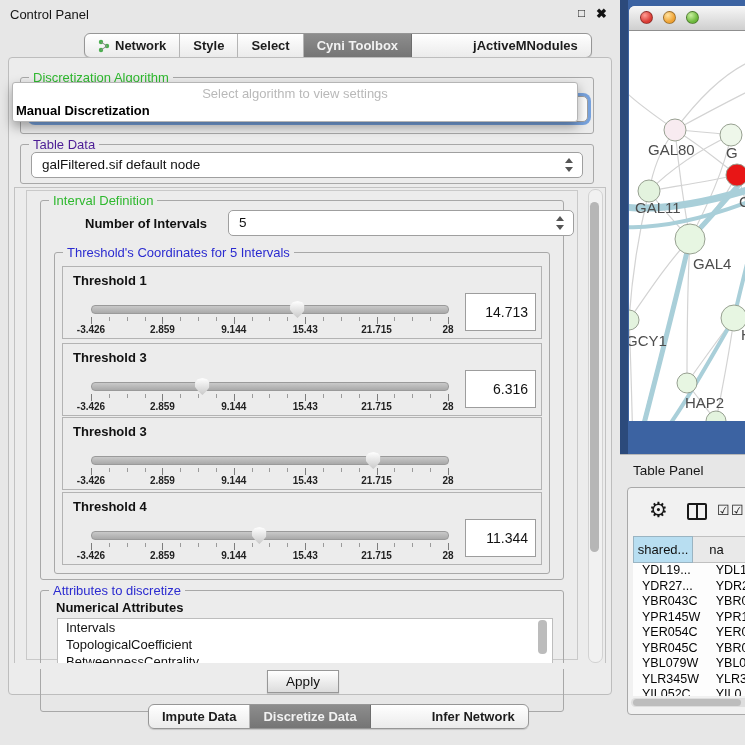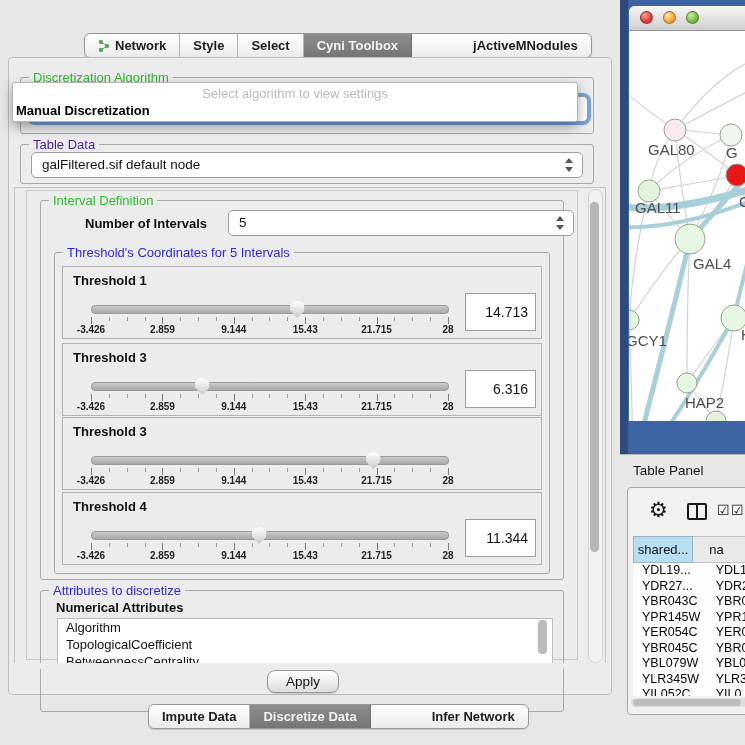--- a/index.html
+++ b/index.html
@@ -73,21 +73,21 @@
   .scale{position:absolute;left:28px;top:57px;width:357px;height:11px;}
   .slabel{position:absolute;transform:translateX(-50%);font-size:10px;font-weight:bold;color:#222;white-space:nowrap;}
   .vbox{position:absolute;left:402px;top:26px;width:62px;height:36px;background:#fff;border:1px solid #9d9d9d;
         font-size:14px;line-height:36px;text-align:right;padding-right:7px;}
 
   
   .attr-list{position:absolute;left:57px;top:618px;width:494px;height:46px;background:#fff;border:1px solid #bdbdbd;}
   .litem{padding-left:8px;font-size:13px;height:17px;line-height:17px;color:#111;}
   .attr-sb{position:absolute;left:538px;top:620px;width:9px;height:34px;background:#bcbcbc;border-radius:4px;}
 
-  .apply{left:267px;top:670px;width:70px;height:21px;border:1px solid #979797;border-radius:8px;
+  .apply{left:267px;top:670px;width:70px;height:21px;border:1px solid #979797;border-radius:0;
          background:linear-gradient(#ffffff,#dcdcdc);text-align:center;line-height:21px;font-size:13.5px;
          box-shadow:0 1px 1px rgba(0,0,0,.15);}
 
   
   .netzone{left:620px;top:0;width:125px;height:454px;
            background:linear-gradient(90deg,#2c4a7b 0,#2c4a7b 8px,#3c63a2 8px);}
   .netwin{position:absolute;left:9px;top:6px;width:116px;height:415px;border-radius:6px 0 0 0;overflow:hidden;
           background:#fff;}
   .mactb{position:absolute;left:0;top:0;width:100%;height:24px;
          background:linear-gradient(#f7f7f7,#cfcfcf);border-bottom:1px solid #8f8f8f;}
@@ -117,20 +117,25 @@
   .hsb-track{position:absolute;left:3px;top:210px;width:120px;height:9px;background:#dedede;border-radius:5px;}
   .hsb-thumb{position:absolute;left:2px;top:1px;width:108px;height:7px;background:#bdbdbd;border-radius:4px;}
 
   .neticon{width:12px;height:14px;}
 </style>
 </head>
 <body>
 
 <div class="stage">
 
+  <div class="abs titlebar">
+    <span class="ttl">Control Panel</span>
+    <span class="winbtn float-btn">□</span>
+    <span class="winbtn close-btn">✖</span>
+  </div>
 
   <div class="abs toptabs seg">
     <div class="tab">
       <svg class="neticon" viewBox="0 0 12 14">
         <circle cx="3" cy="3" r="2.2" fill="#4caf50"></circle>
           <circle cx="9" cy="7" r="2.2" fill="#4caf50"></circle>
         <circle cx="3" cy="11" r="2.2" fill="#4caf50"></circle>
         <path d="M3,3 L9,7 L3,11" stroke="#8a8a8a" fill="none" stroke-width="1"></path>
       </svg>
       <span>Network</span>
@@ -275,21 +280,21 @@
       <span class="slabel" style="left:100%">28</span>
     </div>
     <div class="vbox">11.344</div>
   </div>
 
   <div class="group" style="left:40px;top:590px;width:522px;height:120px;">
     <span class="gtitle blue">Attributes to discretize</span>
   </div>
   <span class="abs boldlbl" style="left:56px;top:600px;">Numerical Attributes</span>
   <div class="abs attr-list">
-      <div class="litem">Algorithm</div>
+      <div class="litem">Intervals</div>
       <div class="litem">TopologicalCoefficient</div>
       <div class="litem">BetweennessCentrality</div>
     </div>
   <div class="abs attr-sb"></div>
 
   <div class="abs" style="left:14px;top:663px;width:592px;height:6px;background:#ececec;"></div>
 
   <div class="abs apply">Apply</div>
 
   <div class="abs bottabs seg">

